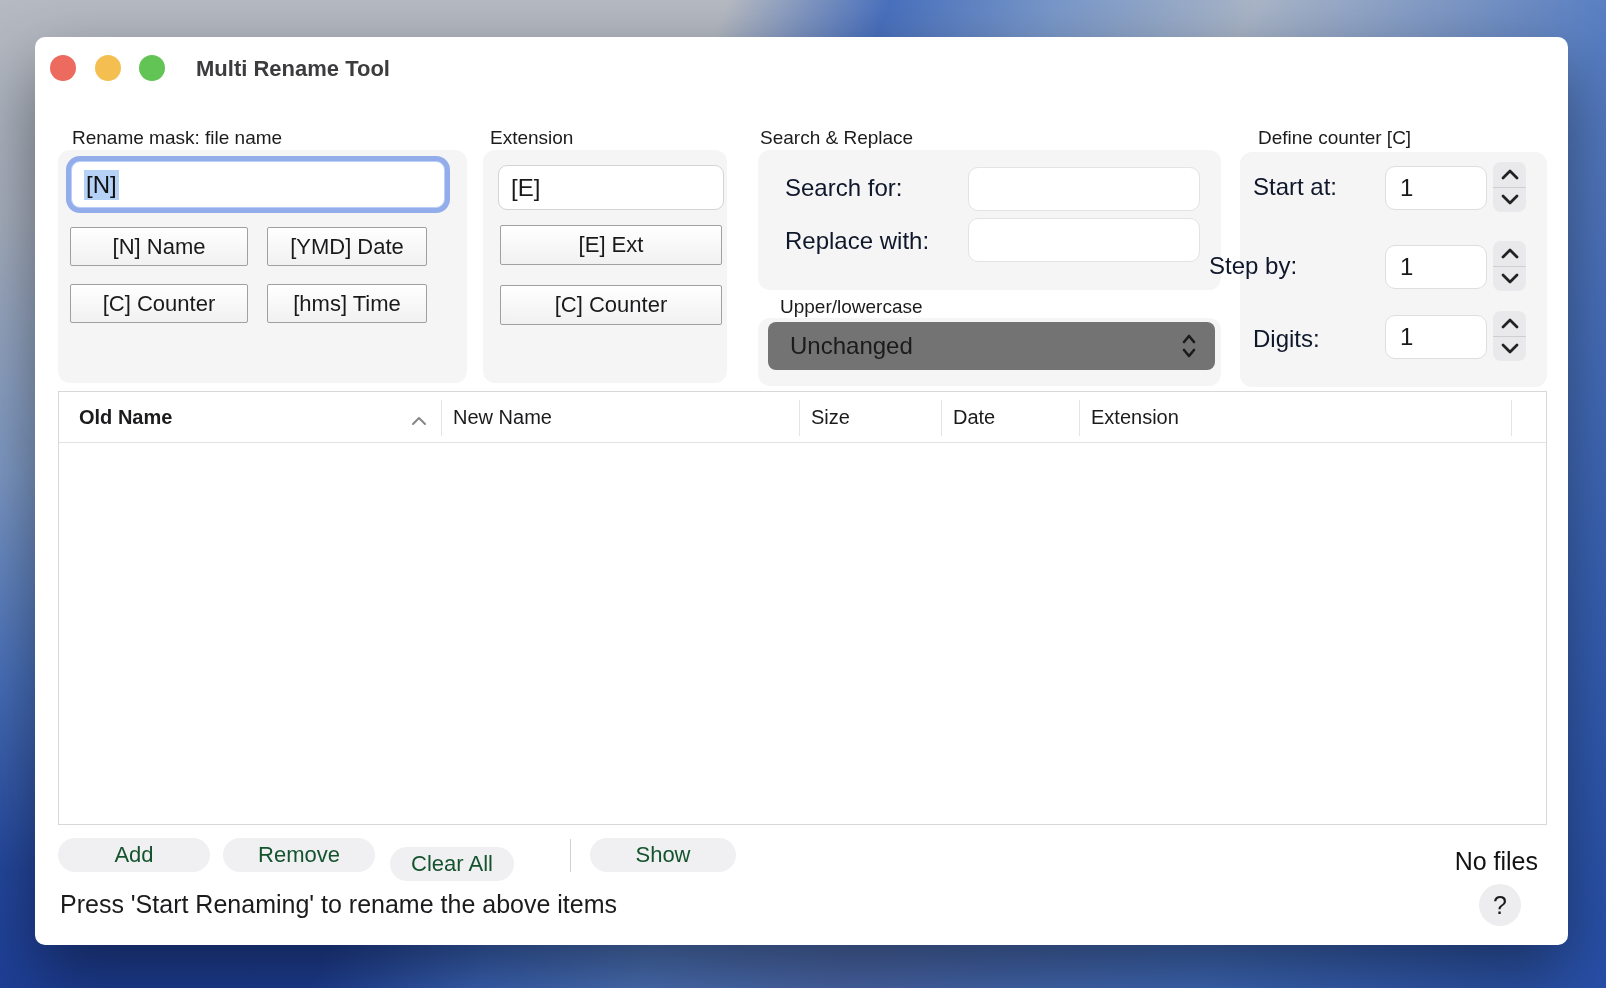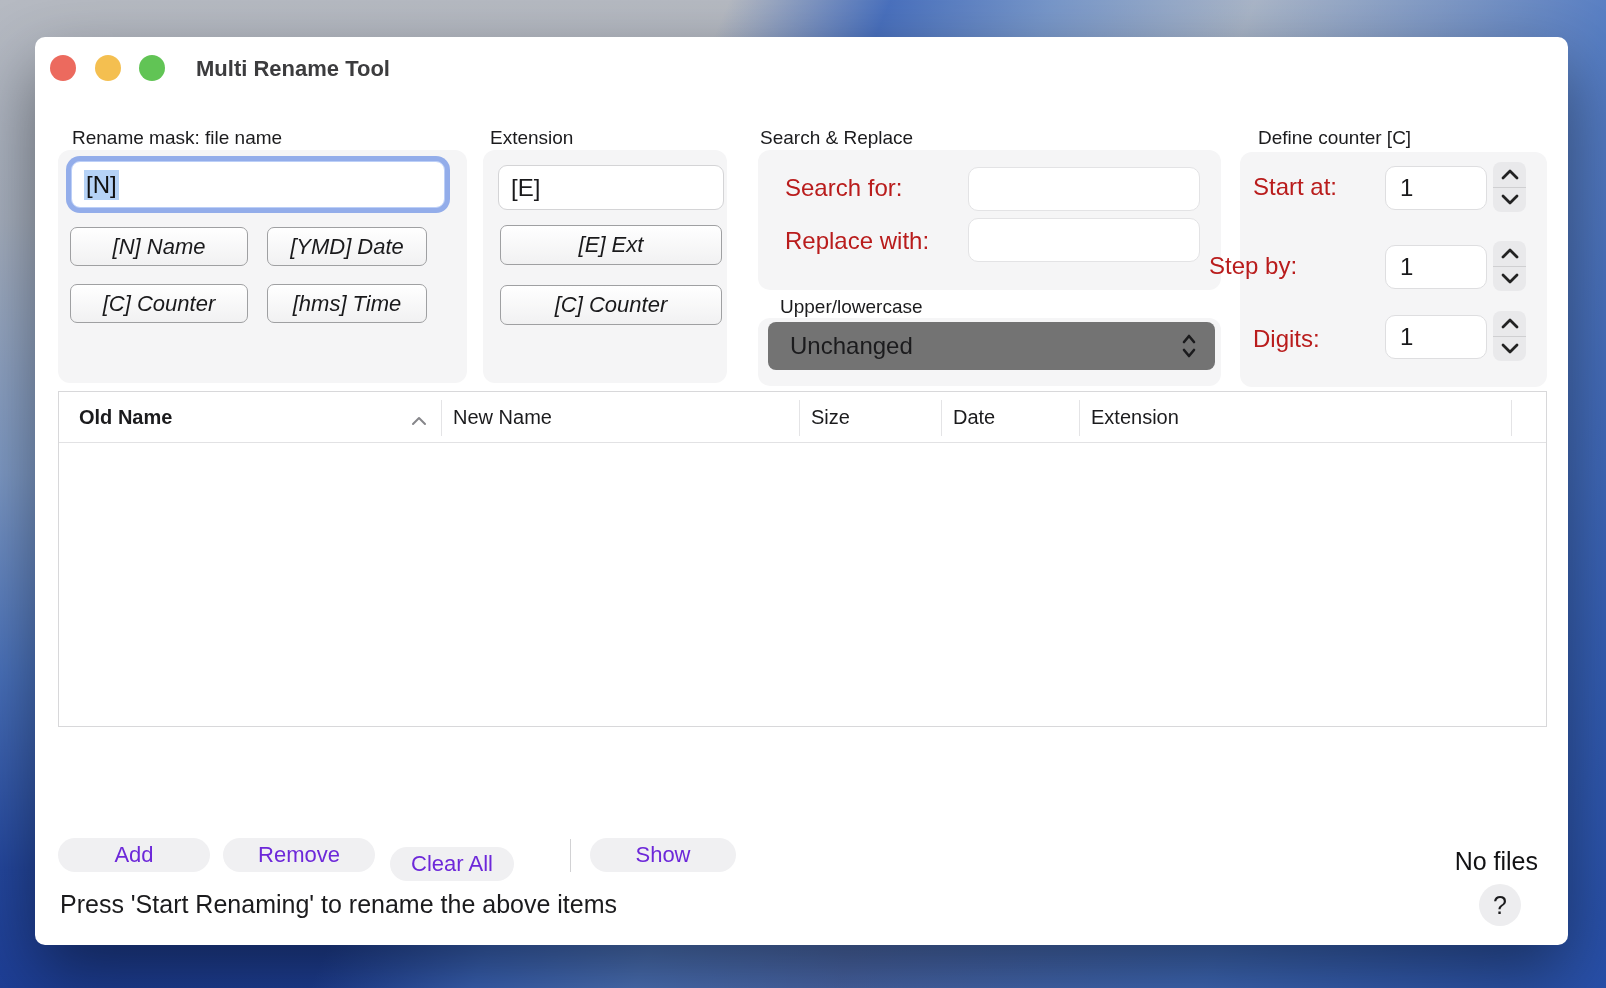--- a/index.html
+++ b/index.html
@@ -13,46 +13,46 @@
   .bg-band{position:absolute;inset:0;
     background:linear-gradient(113deg,rgba(120,140,165,0) 36%,rgba(62,105,190,.9) 44%,rgba(96,138,205,.72) 52%,rgba(150,175,210,.38) 62%,rgba(70,115,195,.85) 80%,rgba(40,80,170,.95) 100%);}
   .window{position:absolute;left:35px;top:37px;width:1533px;height:908px;background:#ffffff;
     border-radius:10px;box-shadow:0 30px 70px rgba(0,0,0,.45);}
   .abs{position:absolute;}
   .tl{position:absolute;top:18px;width:26px;height:26px;border-radius:50%;}
   .title{position:absolute;left:161px;top:19px;font-size:22px;font-weight:bold;color:#3c3c3e;}
   .seclabel{position:absolute;top:90px;font-size:19px;color:#1b1b1d;}
   .panel{position:absolute;background:#f5f5f6;border-radius:12px;}
   .gbtn{position:absolute;display:flex;align-items:center;justify-content:center;
-    background:linear-gradient(180deg,#ffffff,#f1f1f2);border:1.5px solid #9fa0a2;border-radius:7px;
-    font-size:22px;color:#1a1a1c;box-sizing:border-box;cursor:default;font-style:italic;}
+    background:linear-gradient(180deg,#ffffff,#f1f1f2);border:1.5px solid #9fa0a2;border-radius:2px;
+    font-size:22px;color:#1a1a1c;box-sizing:border-box;cursor:default;}
   .field{position:absolute;background:#fff;border:1px solid #d4d4d6;border-radius:9px;
     font-size:24px;color:#1a1a1c;padding:0 12px;box-sizing:border-box;font-family:inherit;outline:none;}
   .focusfield{position:absolute;background:#fff;border:1px solid #bccff7;border-radius:9px;
     box-shadow:0 0 0 5px #93adea;font-size:24px;color:#111;display:flex;align-items:center;
     padding:0 12px;box-sizing:border-box;}
   .focusfield .sel{background:#b5d2f6;padding:1px 2px;}
   .srfield{position:absolute;background:#fff;border:1px solid #e3e3e5;border-radius:10px;
     font-size:22px;padding:0 12px;box-sizing:border-box;font-family:inherit;outline:none;}
-  .srlabel{position:absolute;font-size:24px;color:#b91c1c;}
+  .srlabel{position:absolute;font-size:24px;color:#0f172a;}
   .dropdown{position:absolute;background:#737373;border-radius:8px;display:flex;align-items:center;
     font-size:24px;color:#1b1b1d;padding:0 18px 0 22px;box-sizing:border-box;justify-content:space-between;}
   .numfield{position:absolute;background:#fff;border:1px solid #dedee0;border-radius:10px;
     font-size:24px;color:#1a1a1c;padding:0 0 0 14px;box-sizing:border-box;font-family:inherit;outline:none;}
   .stepper{position:absolute;width:33px;background:#e9e9eb;border-radius:8px;display:flex;
     flex-direction:column;overflow:hidden;}
   .stepper .half{flex:1;display:flex;align-items:center;justify-content:center;}
   .stepper .half.up{border-bottom:1px solid #cfcfd1;}
-  .table{position:absolute;left:23px;top:354px;width:1489px;height:336px;background:#fff;
+  .table{position:absolute;left:23px;top:354px;width:1489px;height:434px;background:#fff;
     border:1px solid #d8d8da;box-sizing:border-box;}
   .thead{position:absolute;left:0;top:0;width:100%;height:51px;border-bottom:1px solid #e2e2e4;box-sizing:border-box;}
   .th{position:absolute;top:0;height:51px;line-height:51px;font-size:20px;color:#1b1b1d;}
   .colsep{position:absolute;top:8px;width:1px;height:36px;background:#e4e4e6;}
   .pill{position:absolute;top:801px;height:34px;border-radius:17px;background:#f0f0f2;
-    display:flex;align-items:center;justify-content:center;font-size:22px;color:#6d28d9;cursor:default;}
+    display:flex;align-items:center;justify-content:center;font-size:22px;color:#14532d;cursor:default;}
   .vdivider{position:absolute;left:535px;top:802px;width:1px;height:33px;background:#d2d2d4;}
   .nofiles{position:absolute;right:30px;top:810px;font-size:25px;color:#121214;}
   .status{position:absolute;left:25px;top:853px;font-size:25px;color:#1b1b1d;}
   .startbtn{position:absolute;left:1107px;top:846px;width:311px;height:44px;border-radius:11px;
     background:#e9e9ea;display:flex;align-items:center;justify-content:center;font-size:25px;color:#1b1b1d;cursor:default;}
   .helpbtn{position:absolute;left:1444px;top:847px;width:42px;height:42px;border-radius:50%;
     background:#ededef;display:flex;align-items:center;justify-content:center;font-size:25px;color:#1b1b1d;cursor:default;}
 </style>
 </head>
 <body>

